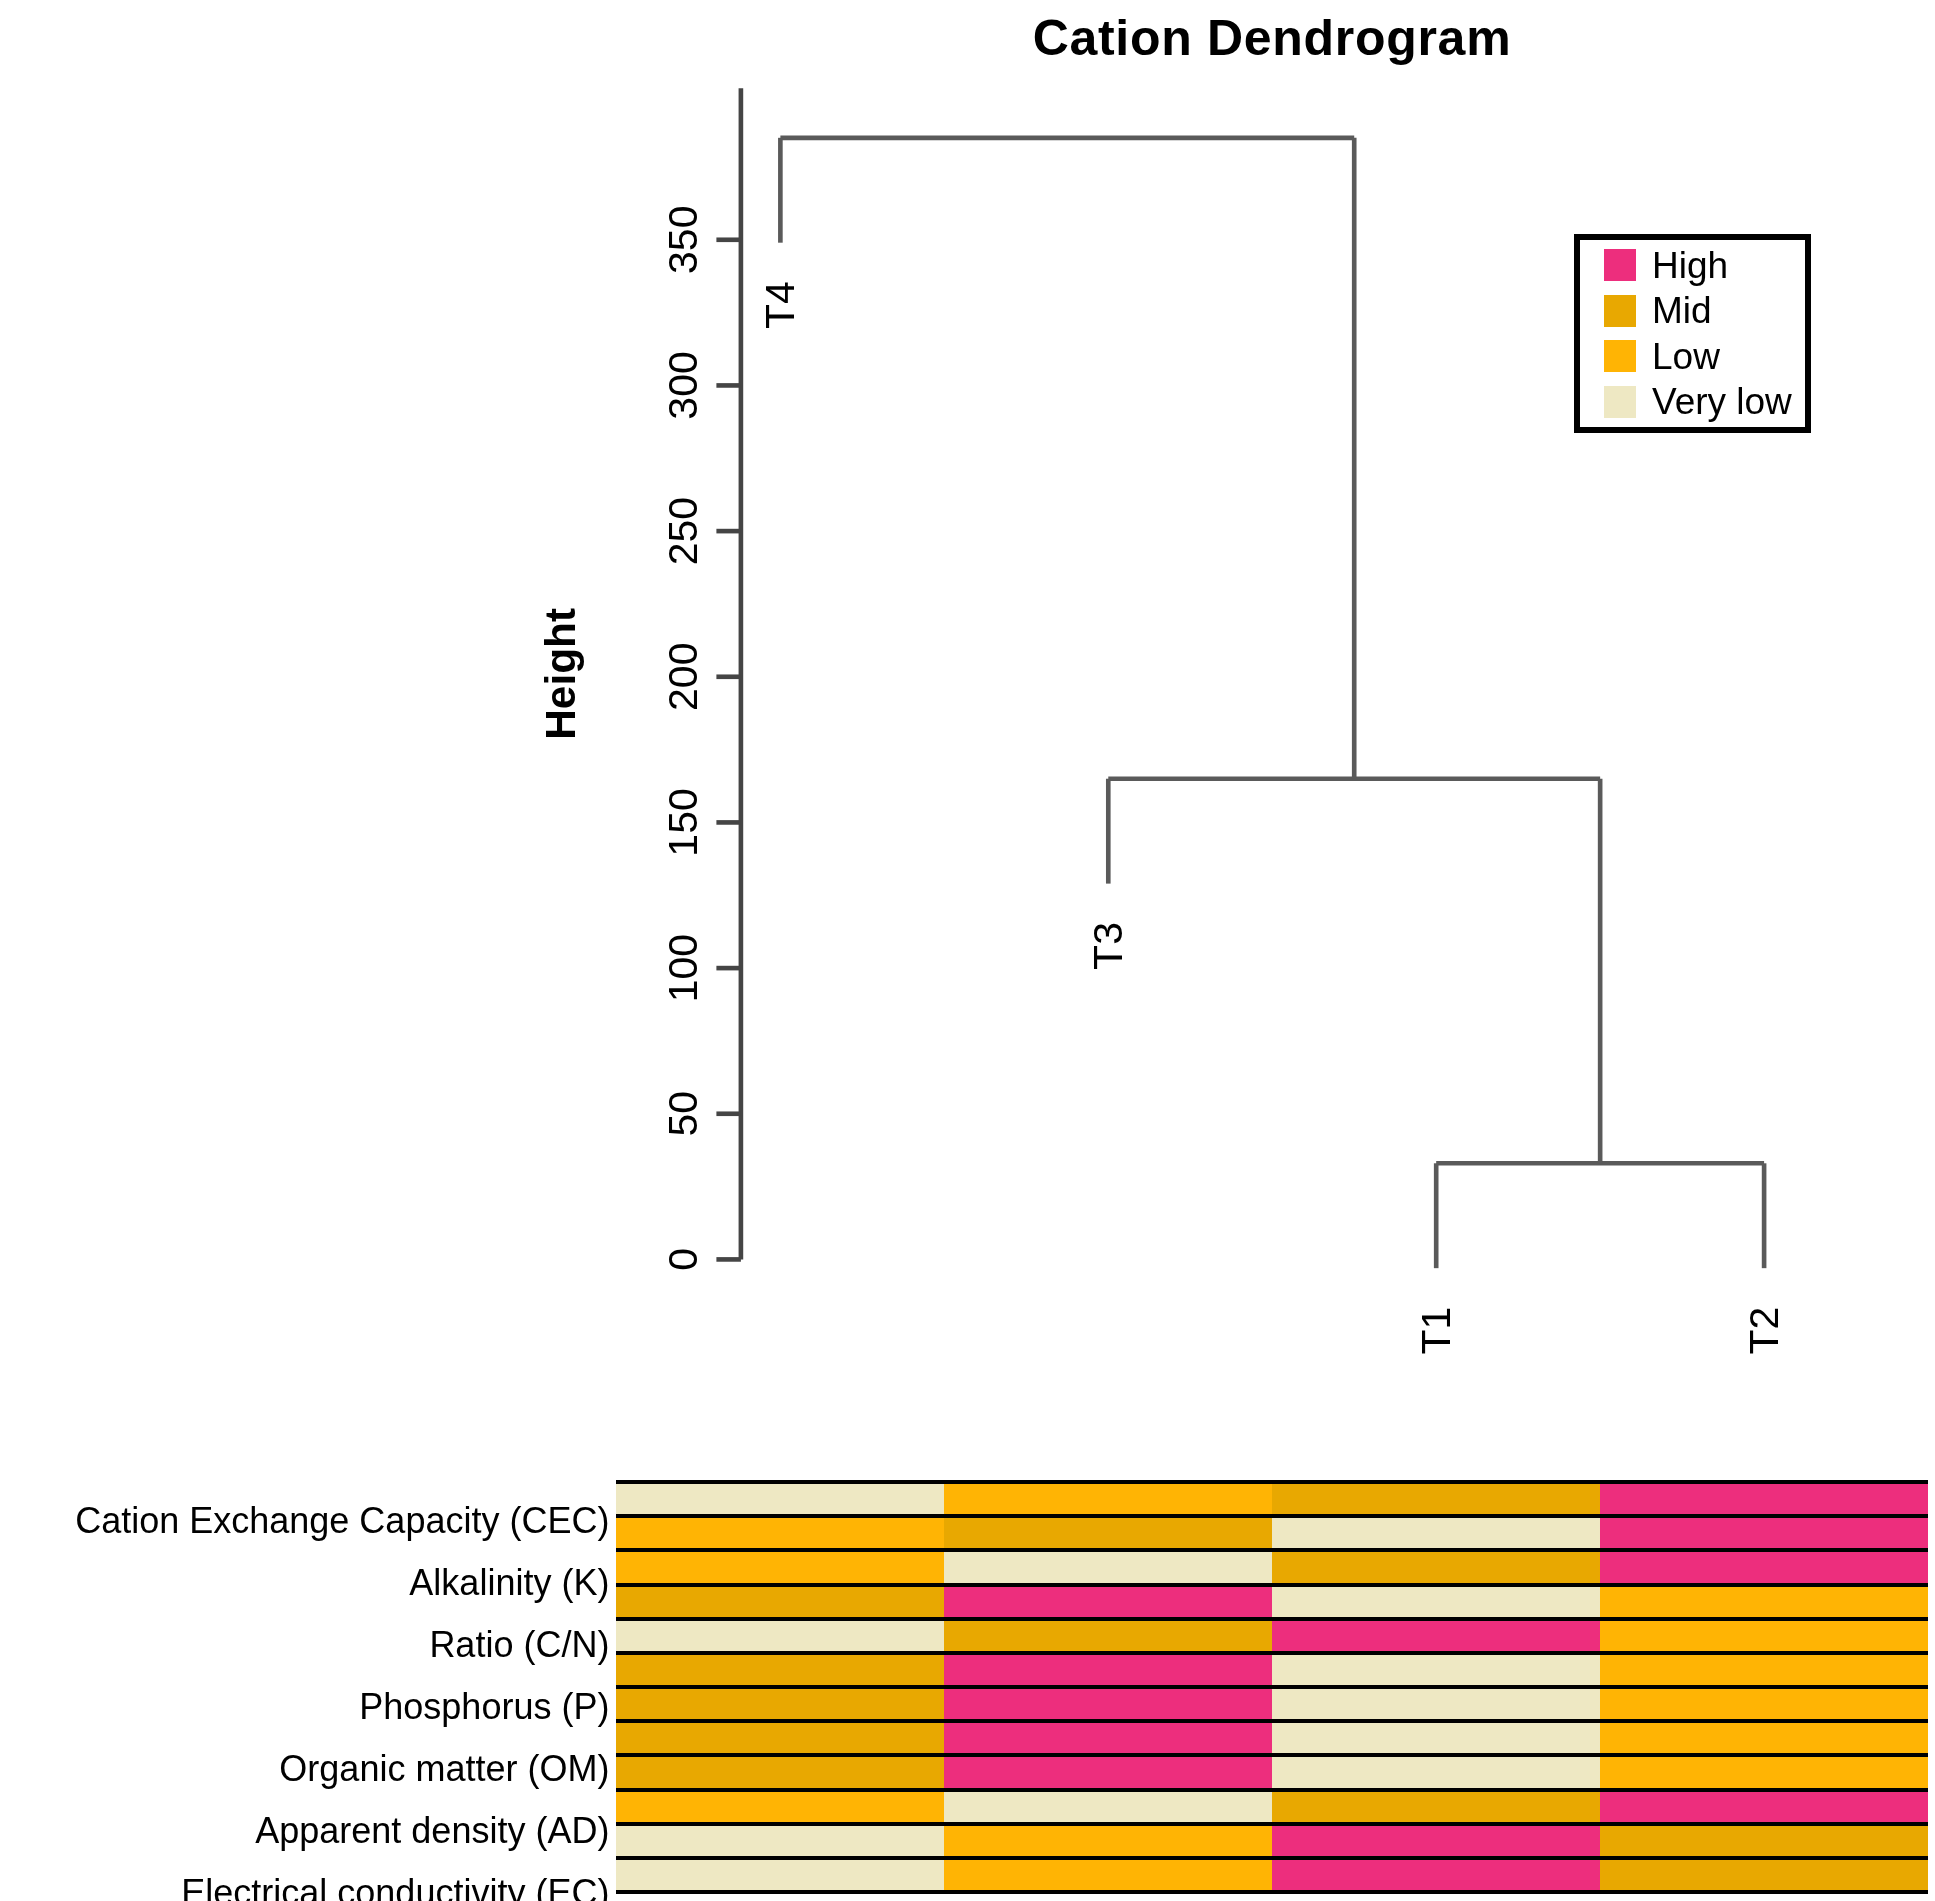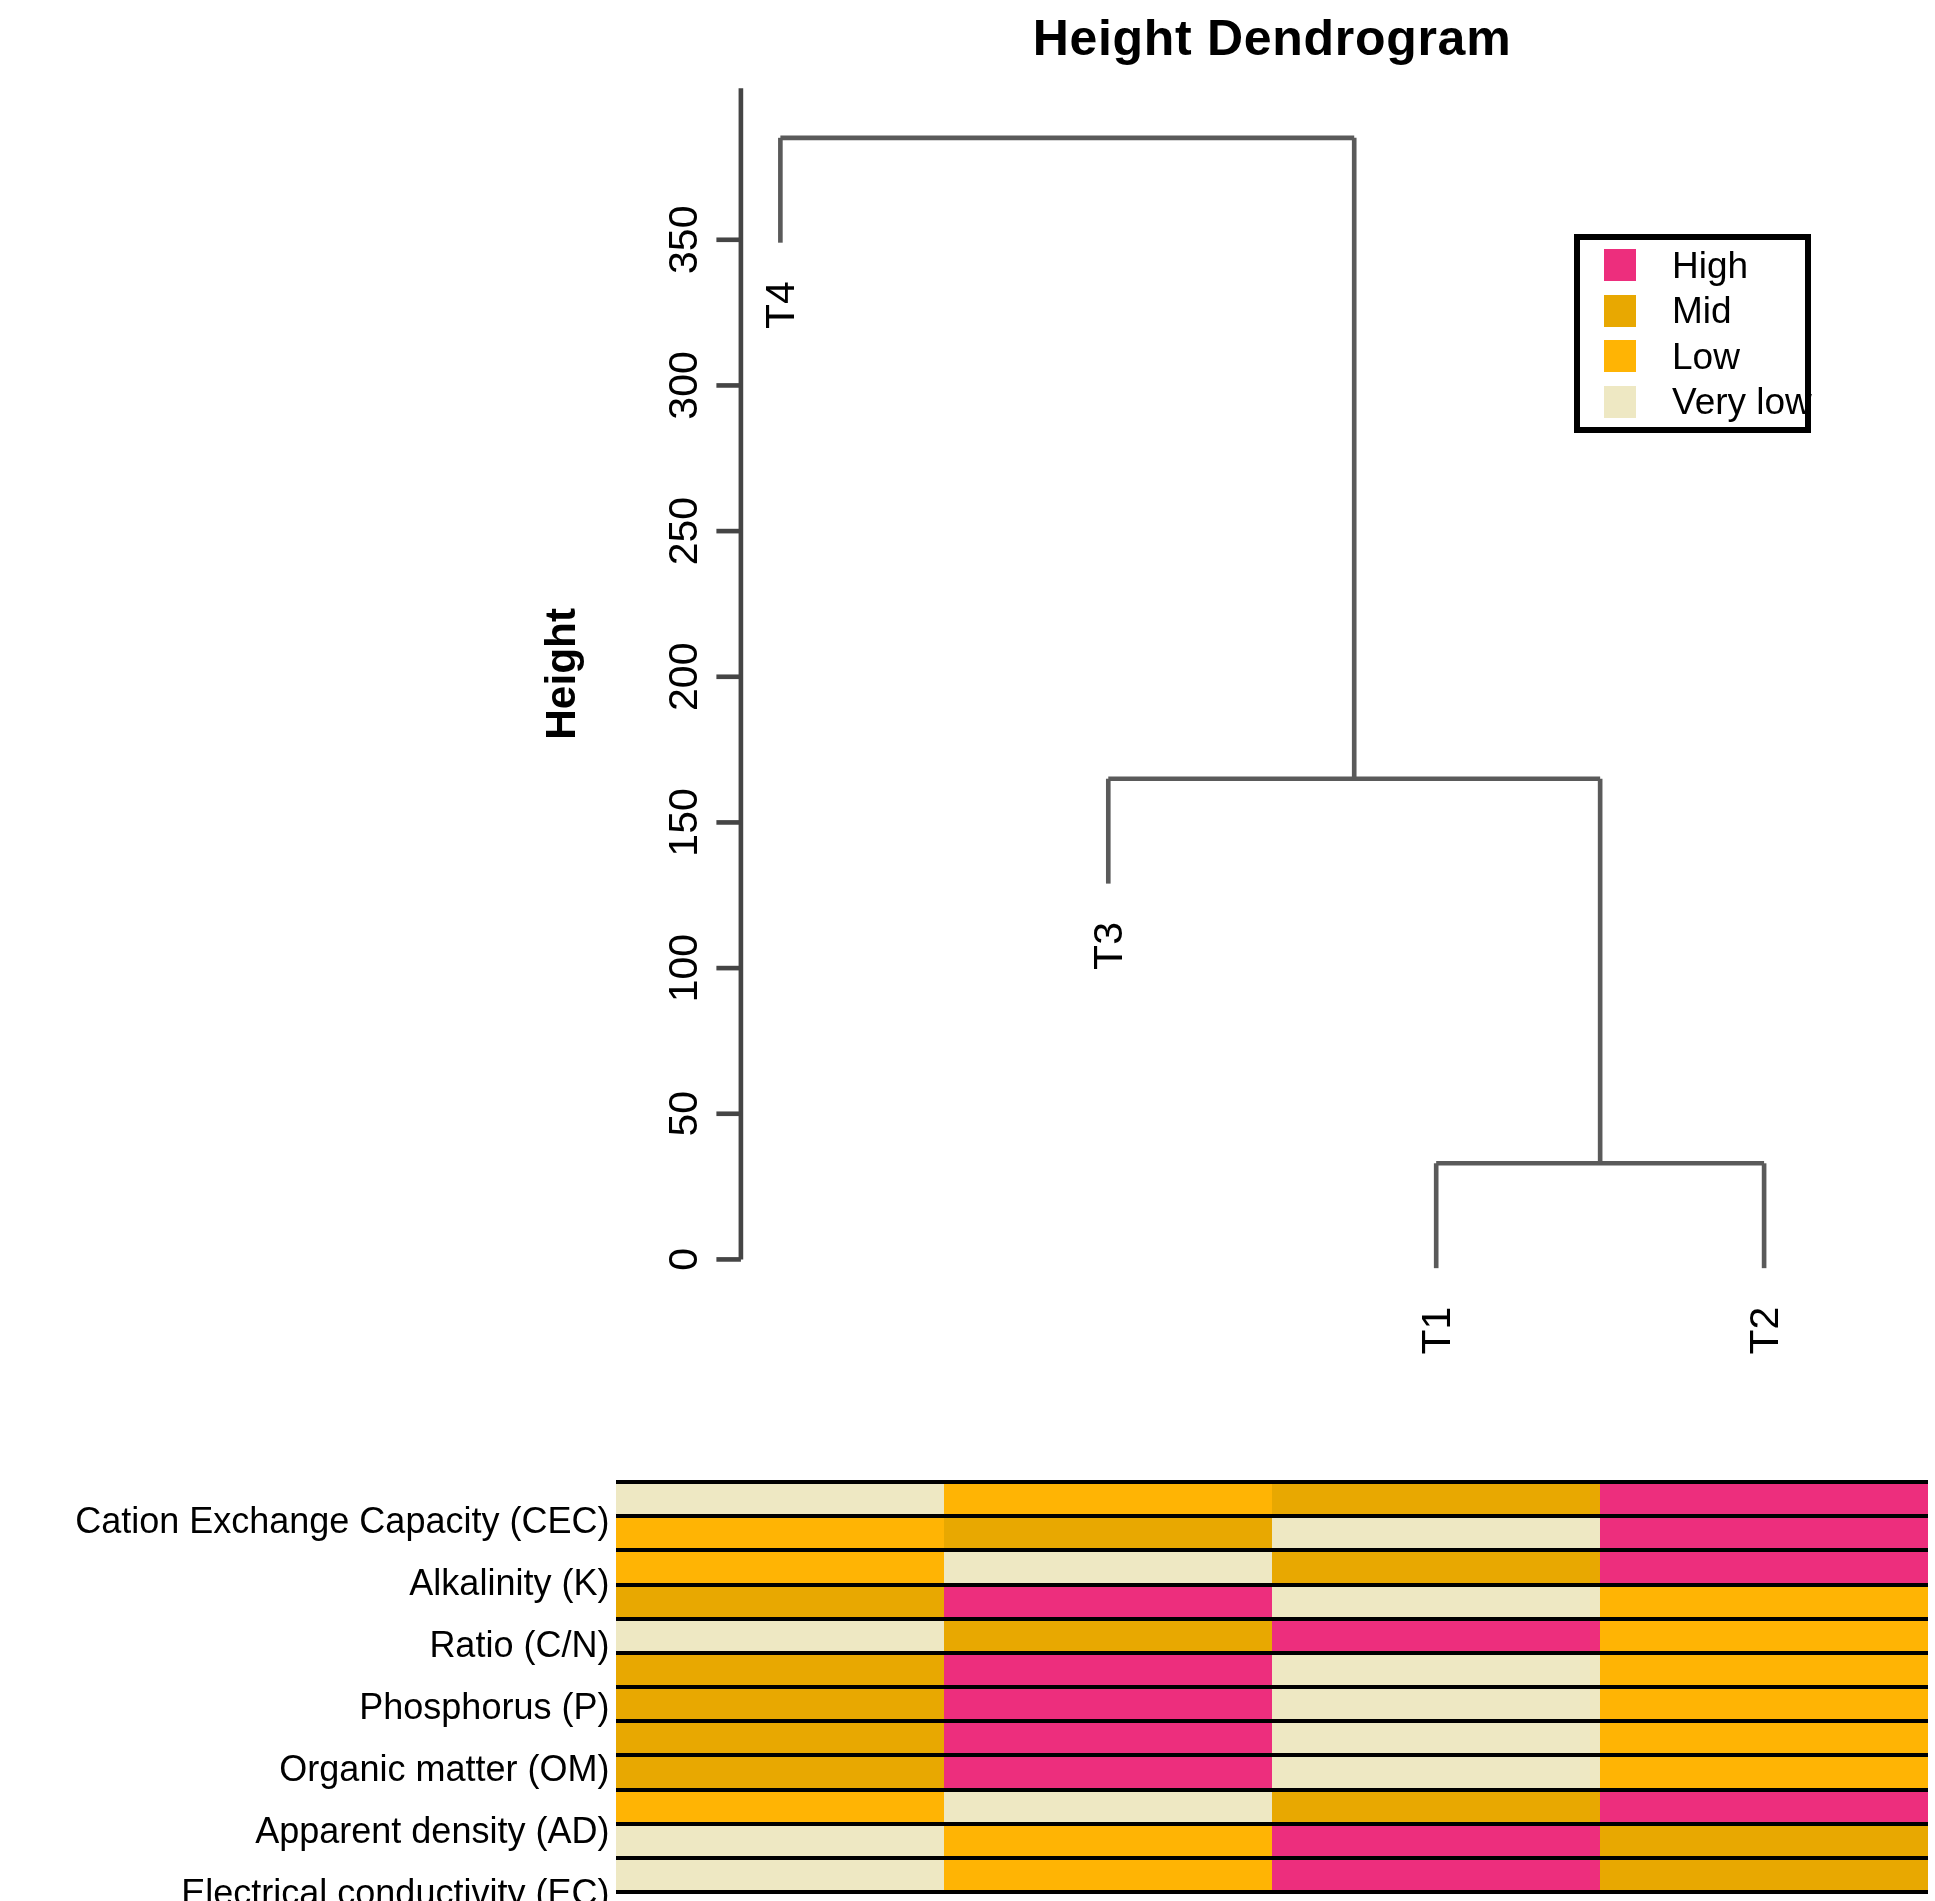--- a/index.html
+++ b/index.html
@@ -6,34 +6,34 @@
   body{width:1936px;height:1901px;position:relative;overflow:hidden;
        font-family:"Liberation Sans", sans-serif;color:#000;}
   .chart-title{position:absolute;left:616px;top:9.3px;width:1312px;text-align:center;
        font-size:50px;font-weight:bold;letter-spacing:0.7px;}
   #dendro-svg{position:absolute;left:0;top:0;}
   .legend{position:absolute;left:1574px;top:234px;width:237px;height:199px;
        border:6.6px solid #000;background:#fff;box-sizing:border-box;
        display:flex;flex-direction:column;justify-content:center;gap:8.6px;padding-left:24px;}
   .legend-item{display:flex;align-items:center;gap:16px;}
   .legend-swatch{width:32px;height:32px;flex:0 0 auto;}
-  .legend-label{font-size:37px;line-height:1;white-space:nowrap;margin-left:20px;}
+  .legend-label{font-size:37px;line-height:1;white-space:nowrap;}
   .hm-labels{position:absolute;left:0;top:1480px;width:612px;height:414px;
        display:flex;flex-direction:column;}
   .hm-label{flex:1;display:flex;align-items:center;justify-content:flex-end;
        font-size:36px;white-space:nowrap;padding-right:2.6px;margin-top:20px;}
   .heatmap{position:absolute;left:616px;top:1480px;width:1312px;height:414px;
        display:flex;flex-direction:column;box-sizing:border-box;border-bottom:4.6px solid #000;}
   .hm-row{flex:1;display:flex;border-top:4.6px solid #000;}
   .hm-cell{flex:1;}
 </style>
 </head>
 <body>
 
-<div class="chart-title">Height Dendrogram</div>
+<div class="chart-title">Cation Dendrogram</div>
 
 <svg id="dendro-svg" width="1936" height="1480" viewBox="0 0 2924 2235">
     <line x1="1119" y1="1902" x2="1119" y2="133.19999999999982" stroke="#454545" stroke-width="7"></line>
     <line x1="1082" y1="1902" x2="1119" y2="1902" stroke="#454545" stroke-width="7"></line>
     <text transform="translate(1032,1902) rotate(-90)" text-anchor="middle" dominant-baseline="central" font-size="62" font-family="&quot;Liberation Sans&quot;, sans-serif" font-weight="normal" fill="#000">0</text>
     <line x1="1082" y1="1682" x2="1119" y2="1682" stroke="#454545" stroke-width="7"></line>
     <text transform="translate(1032,1682) rotate(-90)" text-anchor="middle" dominant-baseline="central" font-size="62" font-family="&quot;Liberation Sans&quot;, sans-serif" font-weight="normal" fill="#000">50</text>
     <line x1="1082" y1="1462" x2="1119" y2="1462" stroke="#454545" stroke-width="7"></line>
     <text transform="translate(1032,1462) rotate(-90)" text-anchor="middle" dominant-baseline="central" font-size="62" font-family="&quot;Liberation Sans&quot;, sans-serif" font-weight="normal" fill="#000">100</text>
     <line x1="1082" y1="1242" x2="1119" y2="1242" stroke="#454545" stroke-width="7"></line>

